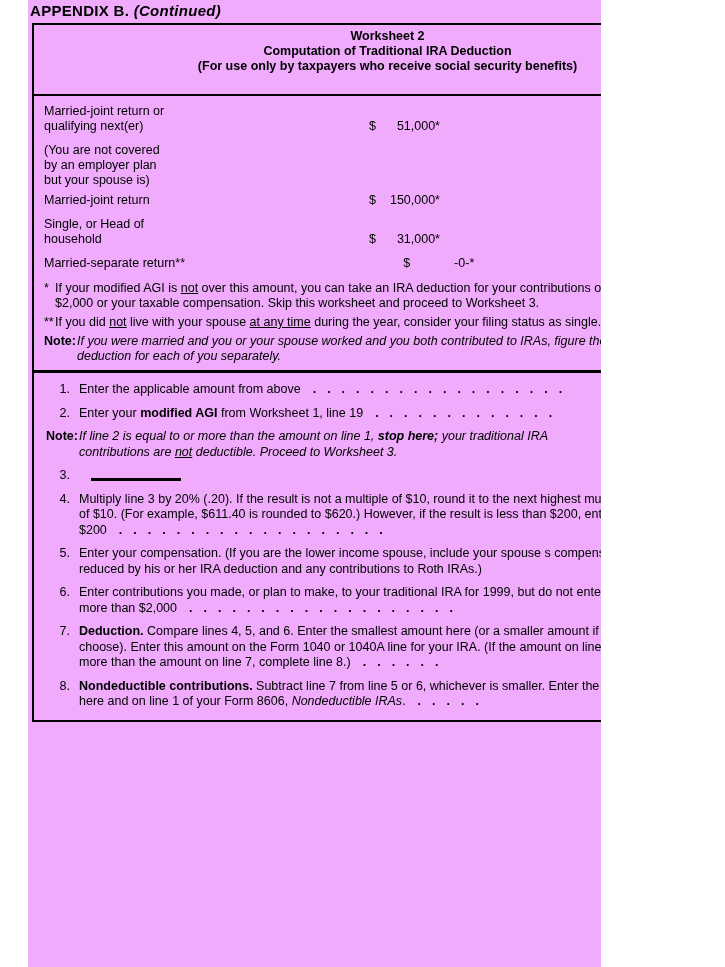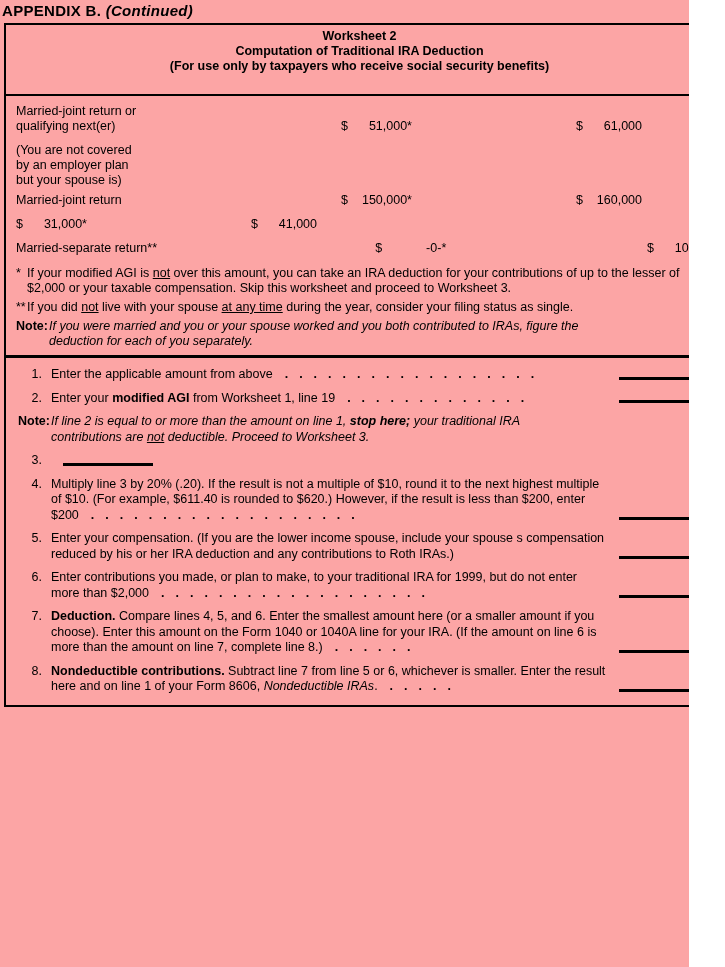--- a/index.html
+++ b/index.html
@@ -1,22 +1,23 @@
 <!DOCTYPE html>
 <html><head>
 <meta charset="utf-8">
 <style>
   html,body{margin:0;padding:0;background:#ffffff;}
   .page{
     position:relative;
-    width:689px;height:967px;
-    background:#fca5a5;color:#000;
+    width:573px;height:967px;
+    background:#f0abfc;color:#000;
     font-family:"Liberation Sans", sans-serif;
     font-size:12.5px;line-height:15px;
     overflow:hidden;
+    margin-left:28px;
   }
   .page-title{
     margin:3px 0 5px 2px;
     font-size:15px;font-weight:bold;letter-spacing:.3px;
   }
   .page-title .ital{font-style:italic;}
   .ws{
     margin-left:4px;width:711px;box-sizing:border-box;
     border:2px solid #000;
   }
@@ -122,20 +123,24 @@
         </div>
         <div class="rc3">
           <div class="amt amt3">
             <span>$</span>
             <span>160,000</span>
           </div>
         </div>
       </div>
 
       <div class="rrow">
+        <div class="rc1">
+          <div class="plabel">Single, or Head of
+household</div>
+        </div>
         <div class="rc2">
           <div class="amt amt2">
             <span>$</span>
             <span>31,000*</span>
           </div>
         </div>
         <div class="rc3">
           <div class="amt amt3">
             <span>$</span>
             <span>41,000</span>

